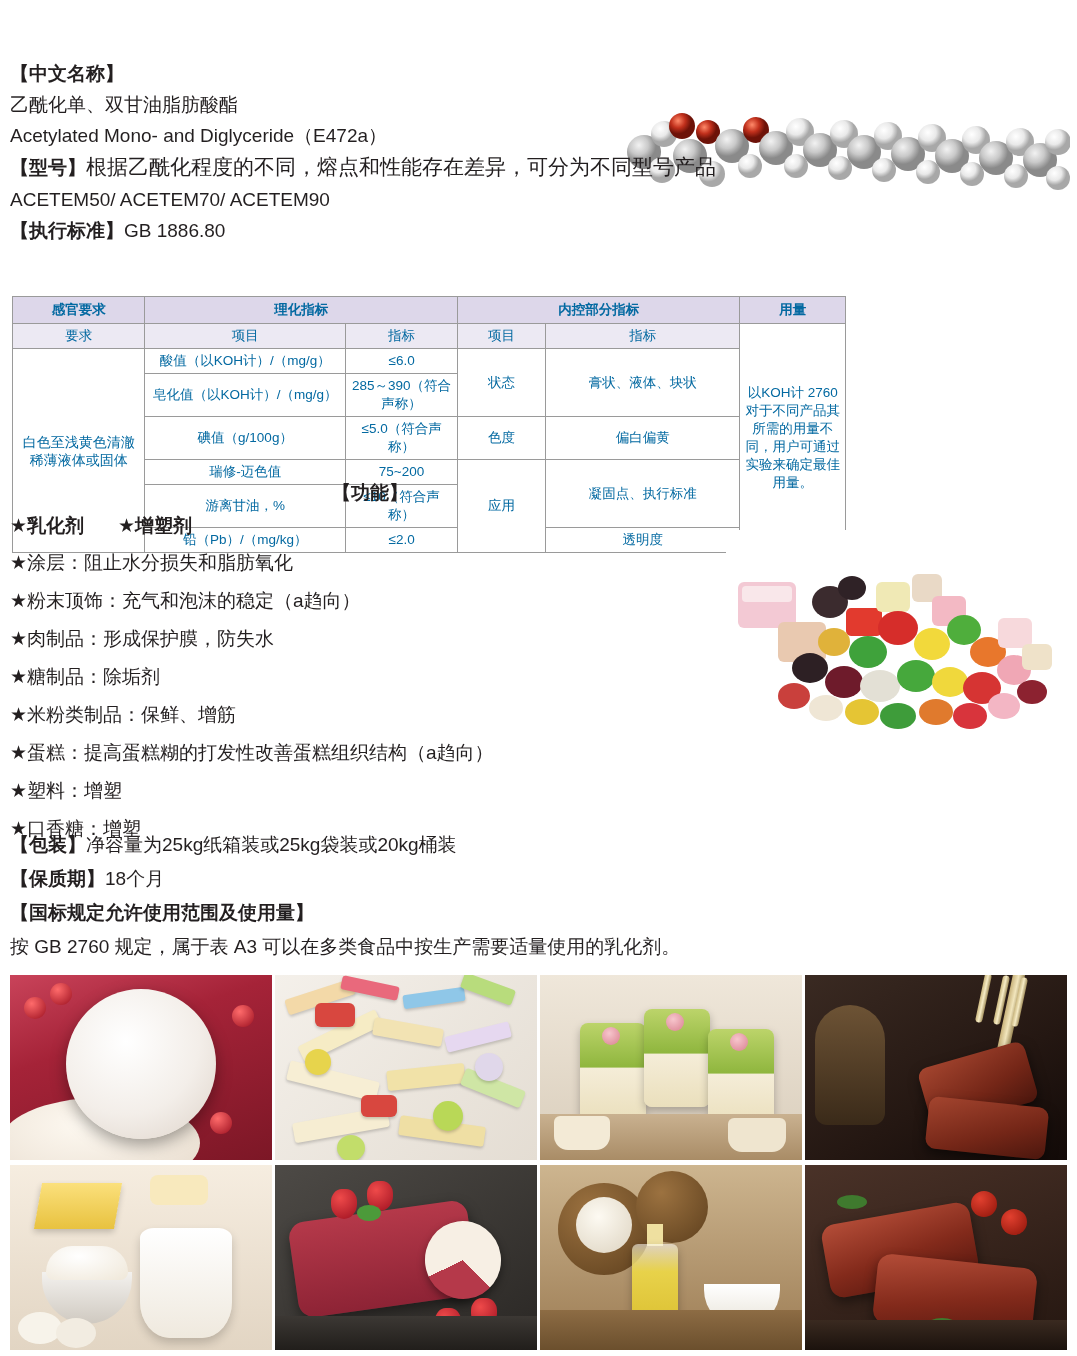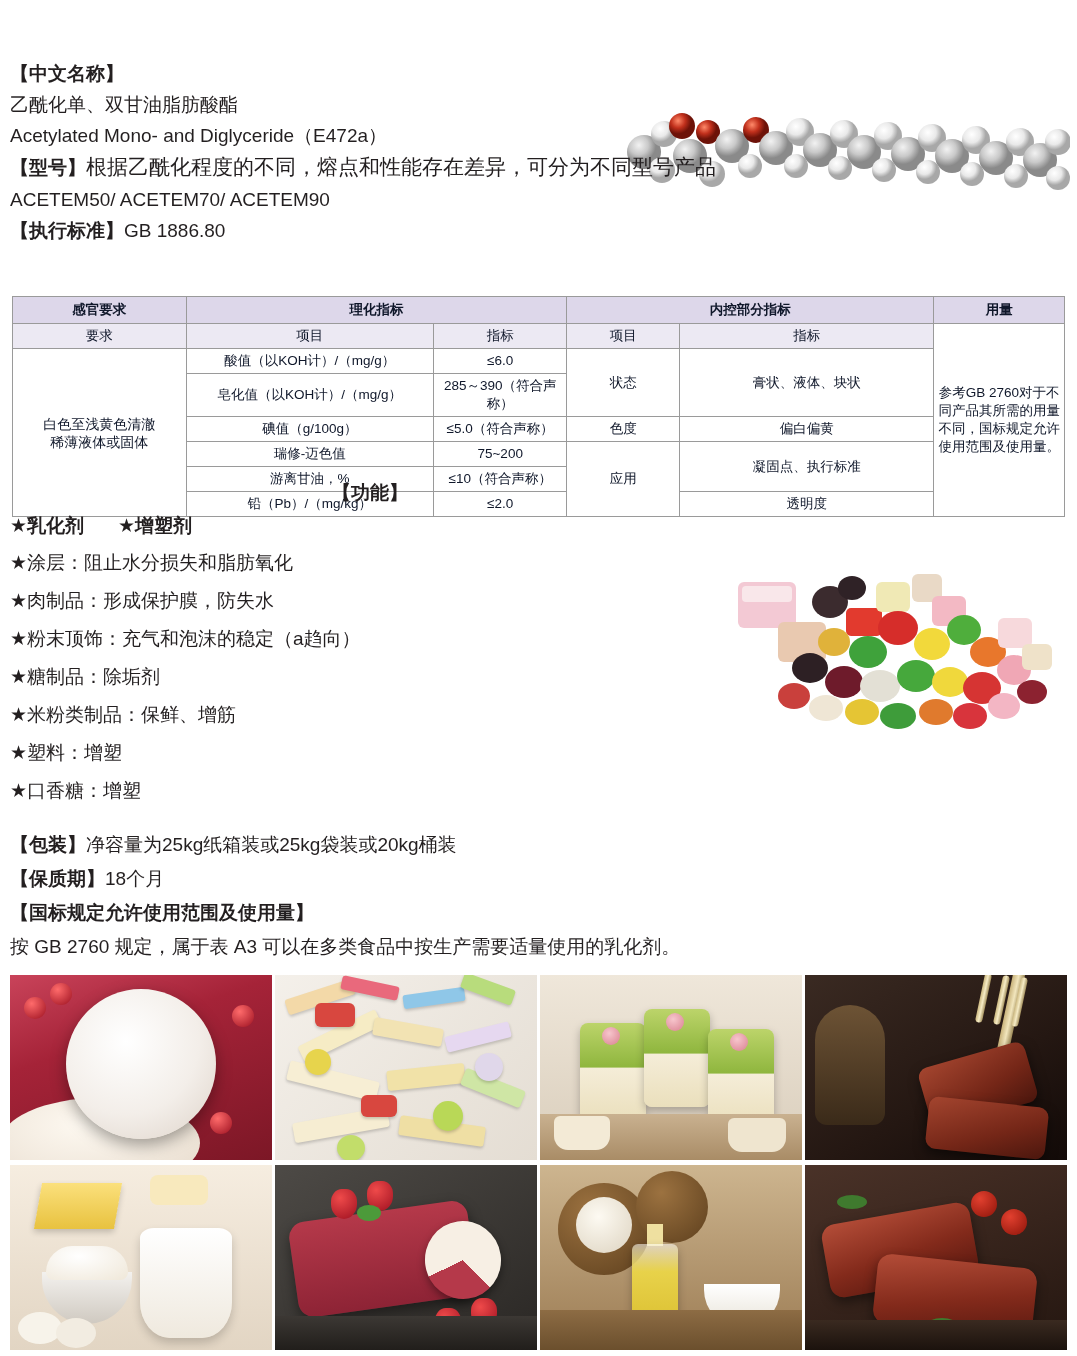--- a/index.html
+++ b/index.html
@@ -82,23 +82,23 @@
 
   
   .tbl-wrap {
     position: absolute;
     left: 12px;
     top: 296px;
     width: 1053px;
   }
   table.spec {
     border-collapse: collapse;
-    width: 1053px;
+    width: 834px;
     font-size: 13.5px;
-    color: #0f172a;
+    color: #0369a1;
   }
   table.spec td, table.spec th {
     border: 1px solid #9a9a9a;
     padding: 3px 4px;
     text-align: center;
     vertical-align: middle;
     font-weight: normal;
     line-height: 18px;
   }
   table.spec th {
@@ -419,21 +419,21 @@
         <th colspan="2" style="width:380px">理化指标</th>
         <th colspan="2" style="width:370px">内控部分指标</th>
         <th style="width:128px">用量</th>
       </tr>
       <tr>
         <td class="subhead">要求</td>
         <td class="subhead" style="width:250px">项目</td>
         <td class="subhead" style="width:130px">指标</td>
         <td class="subhead" style="width:110px">项目</td>
         <td class="subhead" style="width:260px">指标</td>
-        <td rowspan="7" class="usage">参考GB 2760对于不同产品其所需的用量不同，国标规定允许使用范围及使用量。</td>
+        <td rowspan="7" class="usage">以KOH计 2760对于不同产品其所需的用量不同，用户可通过实验来确定最佳用量。</td>
       </tr>
 
       <tr>
         <td class="leftcell" rowspan="6">白色至浅黄色清澈<br>稀薄液体或固体</td>
         <td class="itemname">酸值（以KOH计）/（mg/g）</td>
         <td>≤6.0</td>
         <td rowspan="2">状态</td>
         <td rowspan="2">膏状、液体、块状</td>
       </tr>
       <tr>
@@ -464,24 +464,25 @@
     </tbody>
       </table>
   </div>
 
   <div class="functions">
     <div class="fn-head">【功能】</div>
     <div class="fn-star-row">
       <span>★乳化剂</span><span class="gap"></span><span>★增塑剂</span>
     </div>
     <div class="fn-item">★涂层：阻止水分损失和脂肪氧化</div>
+    <div class="fn-item">★粉末顶饰：充气和泡沫的稳定（a趋向）</div>
     <div class="fn-item">★肉制品：形成保护膜，防失水</div>
-    <div class="fn-item">★粉末顶饰：充气和泡沫的稳定（a趋向）</div>
     <div class="fn-item">★糖制品：除垢剂</div>
     <div class="fn-item">★米粉类制品：保鲜、增筋</div>
+    <div class="fn-item">★蛋糕：提高蛋糕糊的打发性改善蛋糕组织结构（a趋向）</div>
     <div class="fn-item">★塑料：增塑</div>
     <div class="fn-item">★口香糖：增塑</div>
   </div>
 
   <div class="candy">
     <svg width="340" height="215" viewBox="0 0 340 215" xmlns="http://www.w3.org/2000/svg">
       <rect width="340" height="215" fill="#ffffff"></rect>
       <g>
         <rect x="12" y="52" width="58" height="46" rx="6" fill="#f3c9d4"></rect>
         <rect x="16" y="56" width="50" height="16" rx="4" fill="#f9e7ea"></rect>

